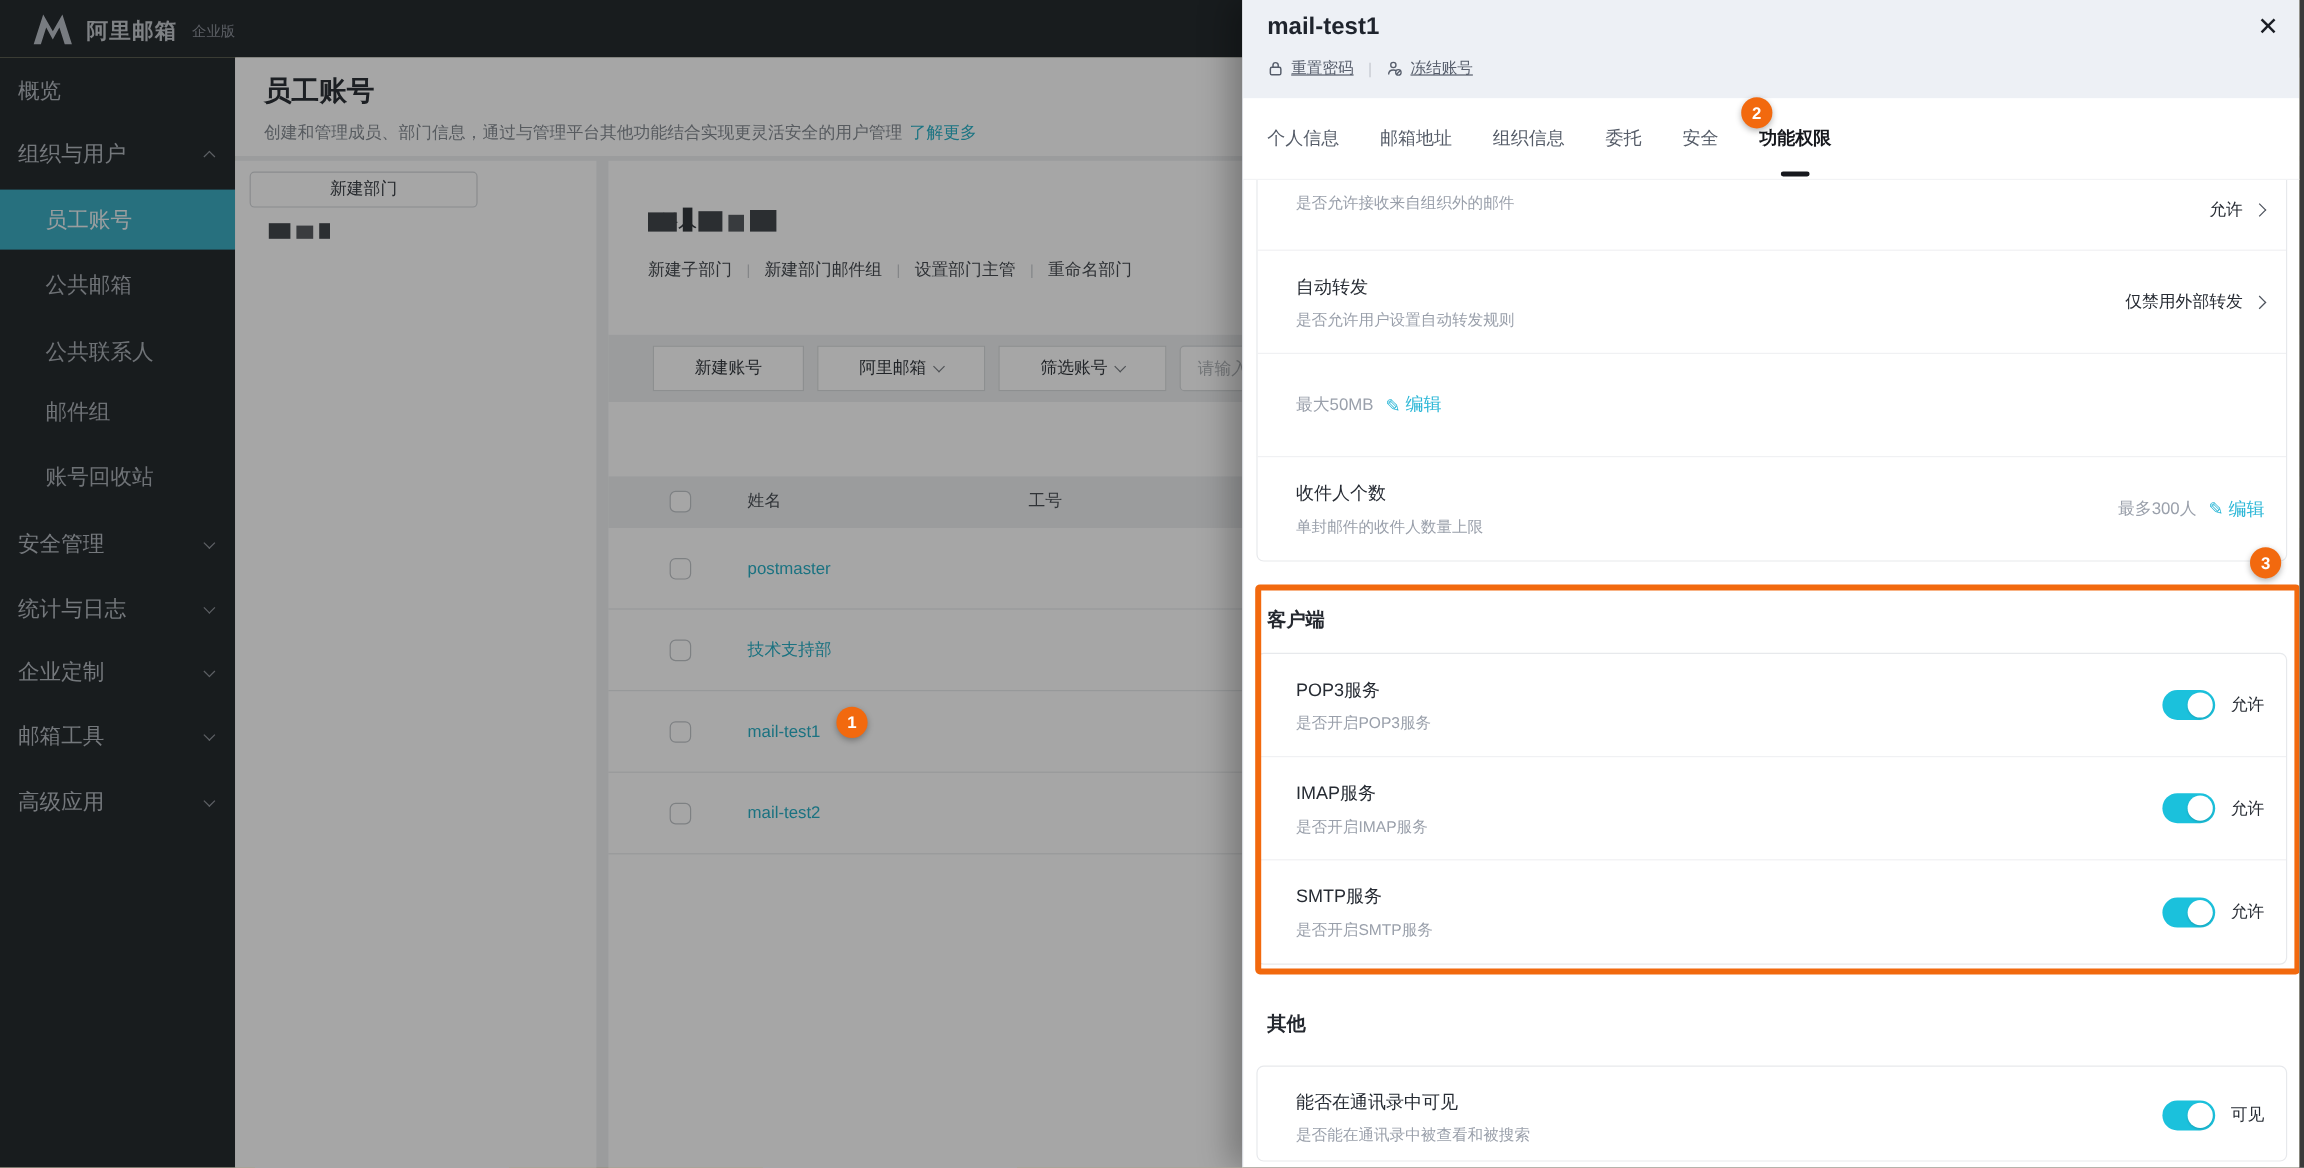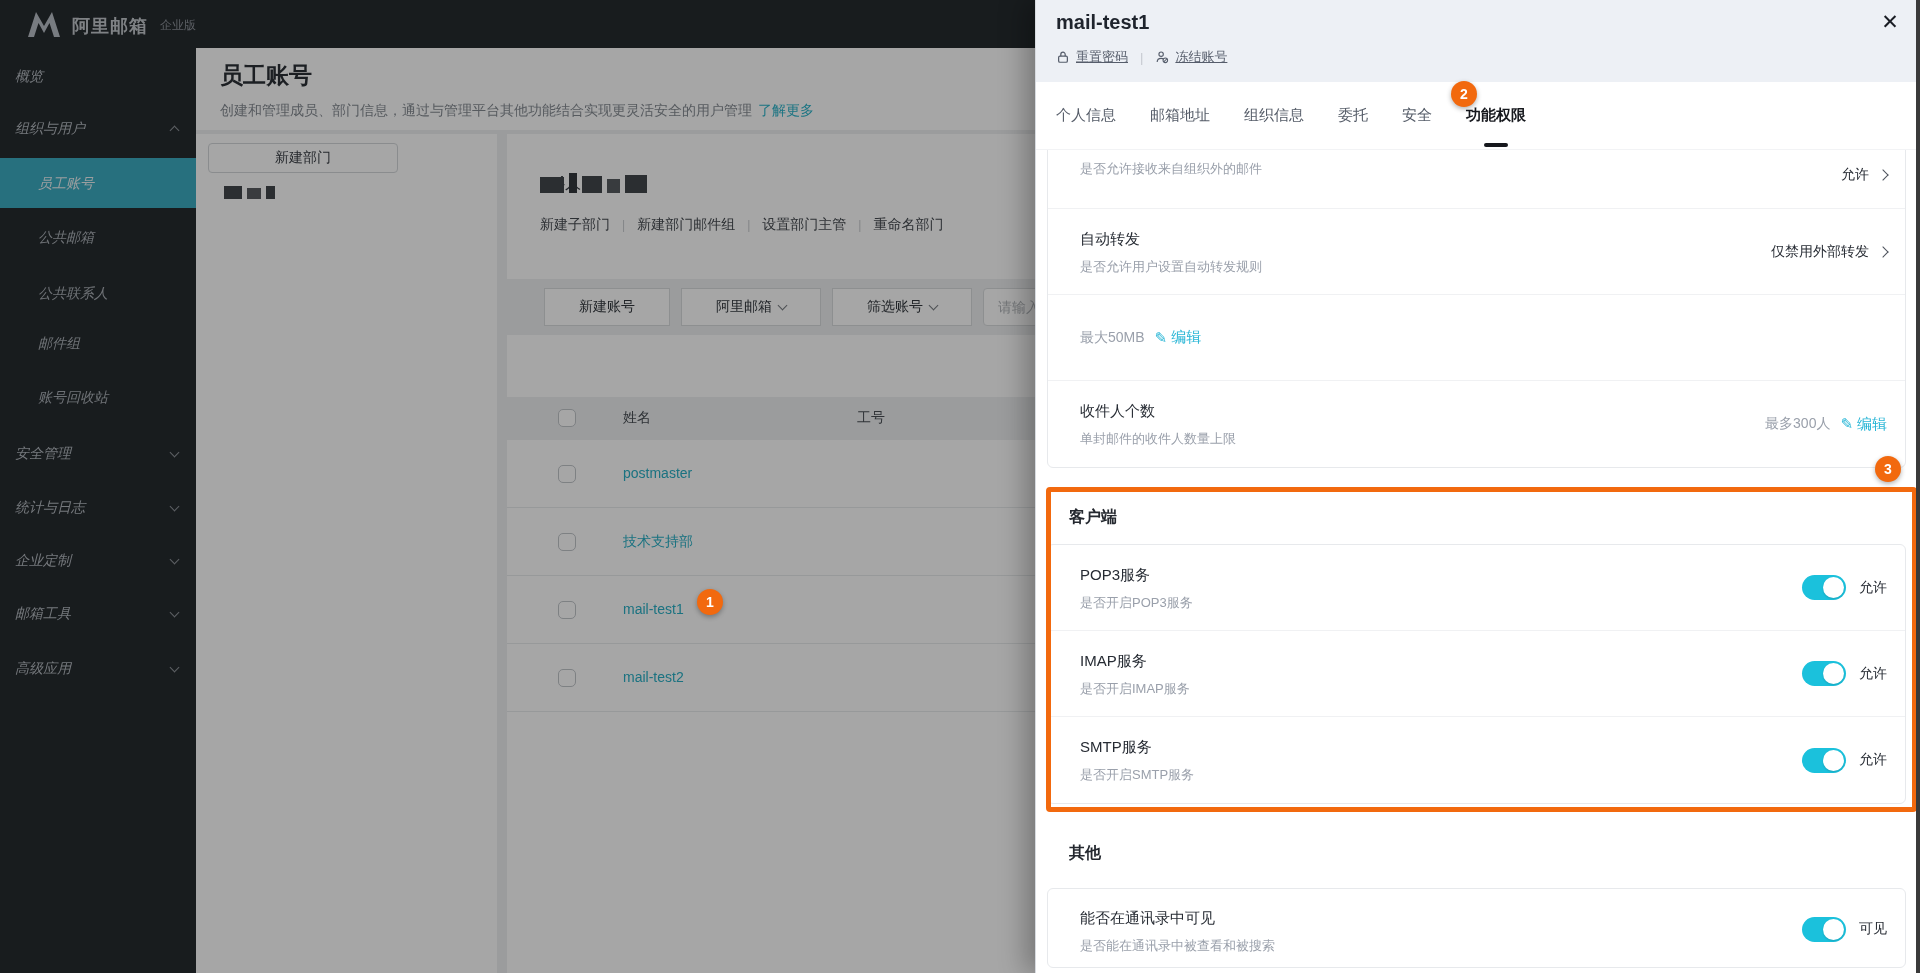--- a/index.html
+++ b/index.html
@@ -8,21 +8,21 @@
          font-family:"Liberation Sans","DejaVu Sans",sans-serif; }
 
   
   .topbar { position:absolute; left:0; top:0; width:100%; height:48px; background:#262b2f; z-index:1; }
   .brand { position:absolute; left:26px; top:10px; display:flex; align-items:center; gap:10px; }
   .brand-name { color:#c3c8cd; font-size:18px; font-weight:bold; letter-spacing:1px; white-space:nowrap; }
   .brand-edition { color:#8d939b; font-size:12px; margin-left:2px; white-space:nowrap; }
 
   .sidebar { position:absolute; left:0; top:48px; width:196px; bottom:0; background:#262b2f; z-index:1; }
   .s-item { position:absolute; left:0; width:196px; height:50px; line-height:50px; color:#b3b9bf;
-            font-size:14px; padding-left:15px; cursor:pointer; white-space:nowrap;font-style:italic; }
+            font-size:18px; padding-left:15px; cursor:pointer; white-space:nowrap; }
   .s-child { padding-left:38px; color:#aab0b6; }
   .s-child.active { background:#3dadc2; color:#eef3f5; }
   .chev { display:inline-block; width:7px; height:7px; border-right:1.5px solid #8f959b;
           border-bottom:1.5px solid #8f959b; transform:rotate(45deg); position:absolute; right:18px; top:21px; }
   .chev.up { transform:rotate(-135deg); top:24px; }
 
   
   .main { position:absolute; left:196px; top:48px; right:0; bottom:0; background:#eef0f2; z-index:1; }
   .page-head { position:absolute; left:0; top:0; right:0; height:82px; background:#fff; }
   .page-title { position:absolute; left:24px; top:12px; font-size:23px; font-weight:600; color:#2b3036; }
@@ -104,21 +104,21 @@
   .pval .muted { color:#9aa0ab; }
   .rchev { display:inline-block; width:8px; height:8px; border-right:1.6px solid #4c525c;
            border-top:1.6px solid #4c525c; transform:rotate(45deg); }
   .lnk { color:#29b6d6; font-size:15px; font-weight:500; cursor:pointer; display:flex; align-items:center; gap:4px; }
   .row1 { height:98px; }
   .row1 .prow-text { padding:22px 0 29px 0; }
   .row1 .ptitle { visibility:hidden; } 
   .row1 .pval { align-self:flex-end; margin-bottom:24px; }
   .rowstd { height:86px; }
 
-  .sec-h { font-size:16px; font-weight:bold; color:#24282f; margin-left:22px; }
+  .sec-h { font-size:16px; font-weight:bold; color:#24282f; margin-left:9px; }
   .tgl-wrap { display:flex; align-items:center; gap:13px; }
   .toggle { position:relative; width:44px; height:25px; border-radius:13px; background:#1bc1dc; cursor:pointer; }
   .toggle::after { content:""; position:absolute; right:2px; top:2px; width:21px; height:21px;
                    border-radius:50%; background:#fff; box-shadow:0 1px 2px rgba(0,0,0,.15); }
   .tgl-label { font-size:14px; color:#262b33; }
 
   
   .anno-box { position:absolute; left:1046px; top:487px; width:871px; height:325px; border:5px solid #f2690e;
               border-radius:4px; z-index:30; pointer-events:none; }
   .anno-badge { position:absolute; width:26px; height:26px; border-radius:50%; background:#f2690e; color:#fff;

